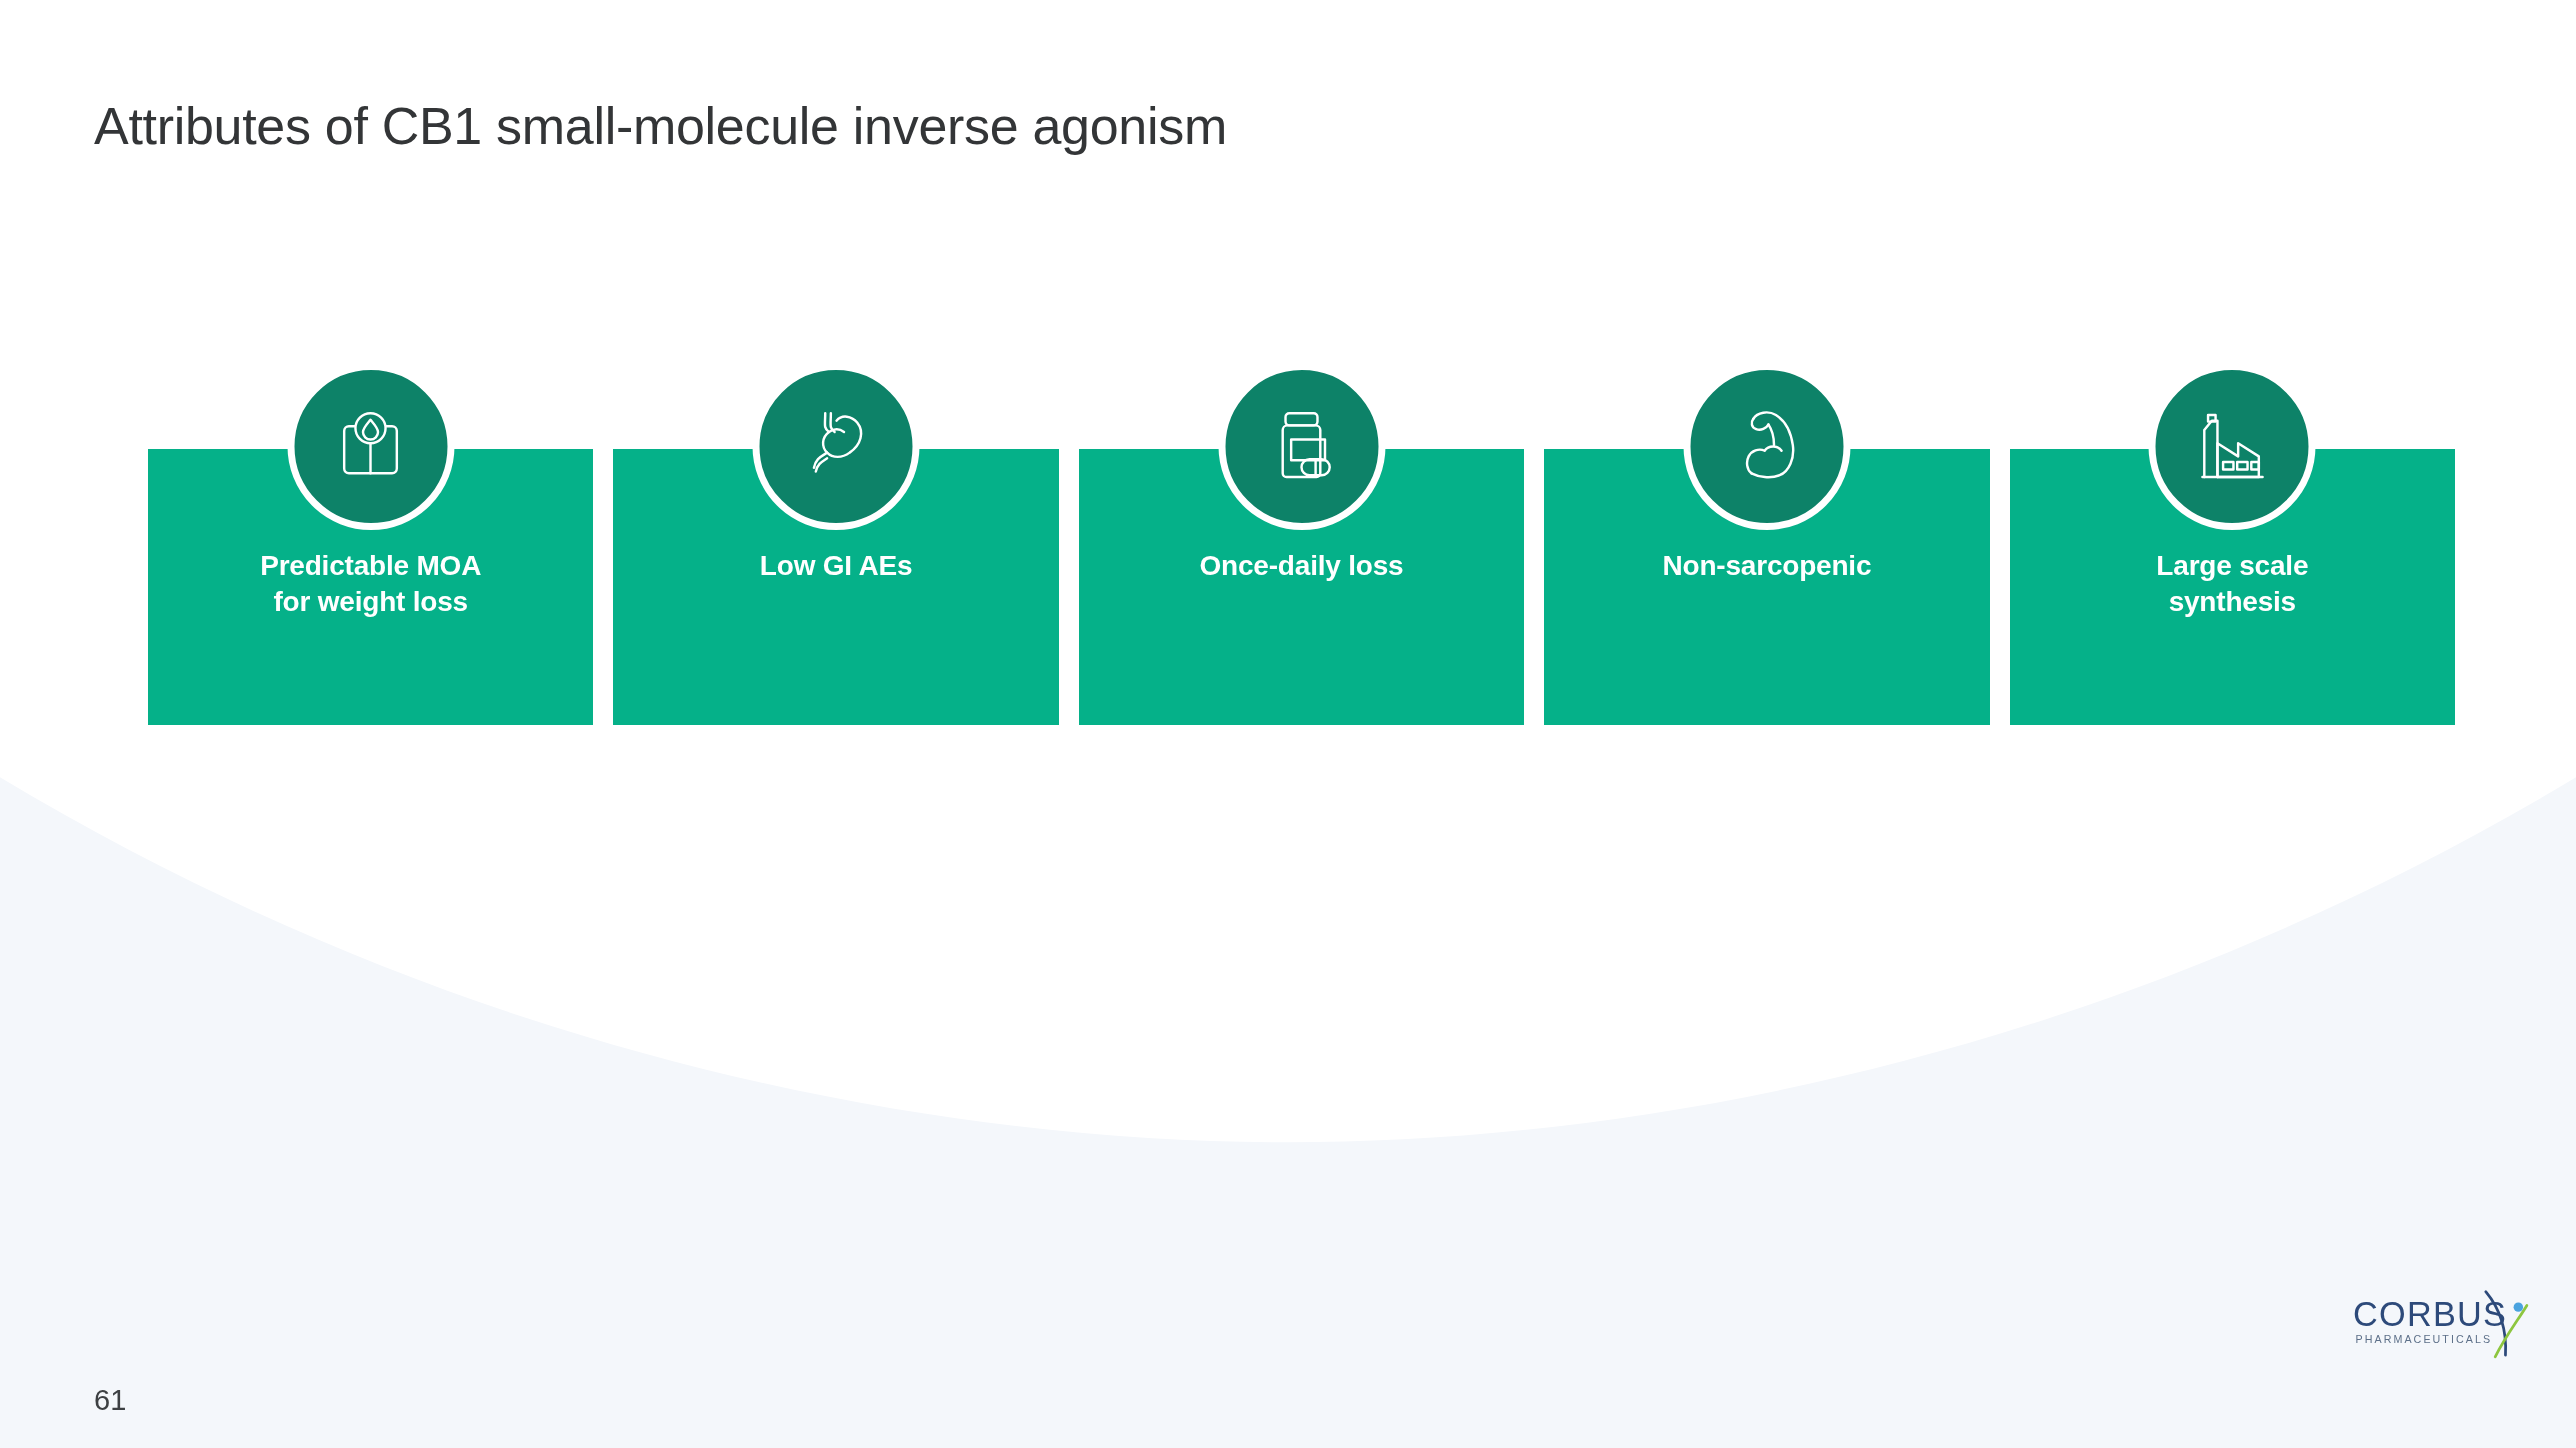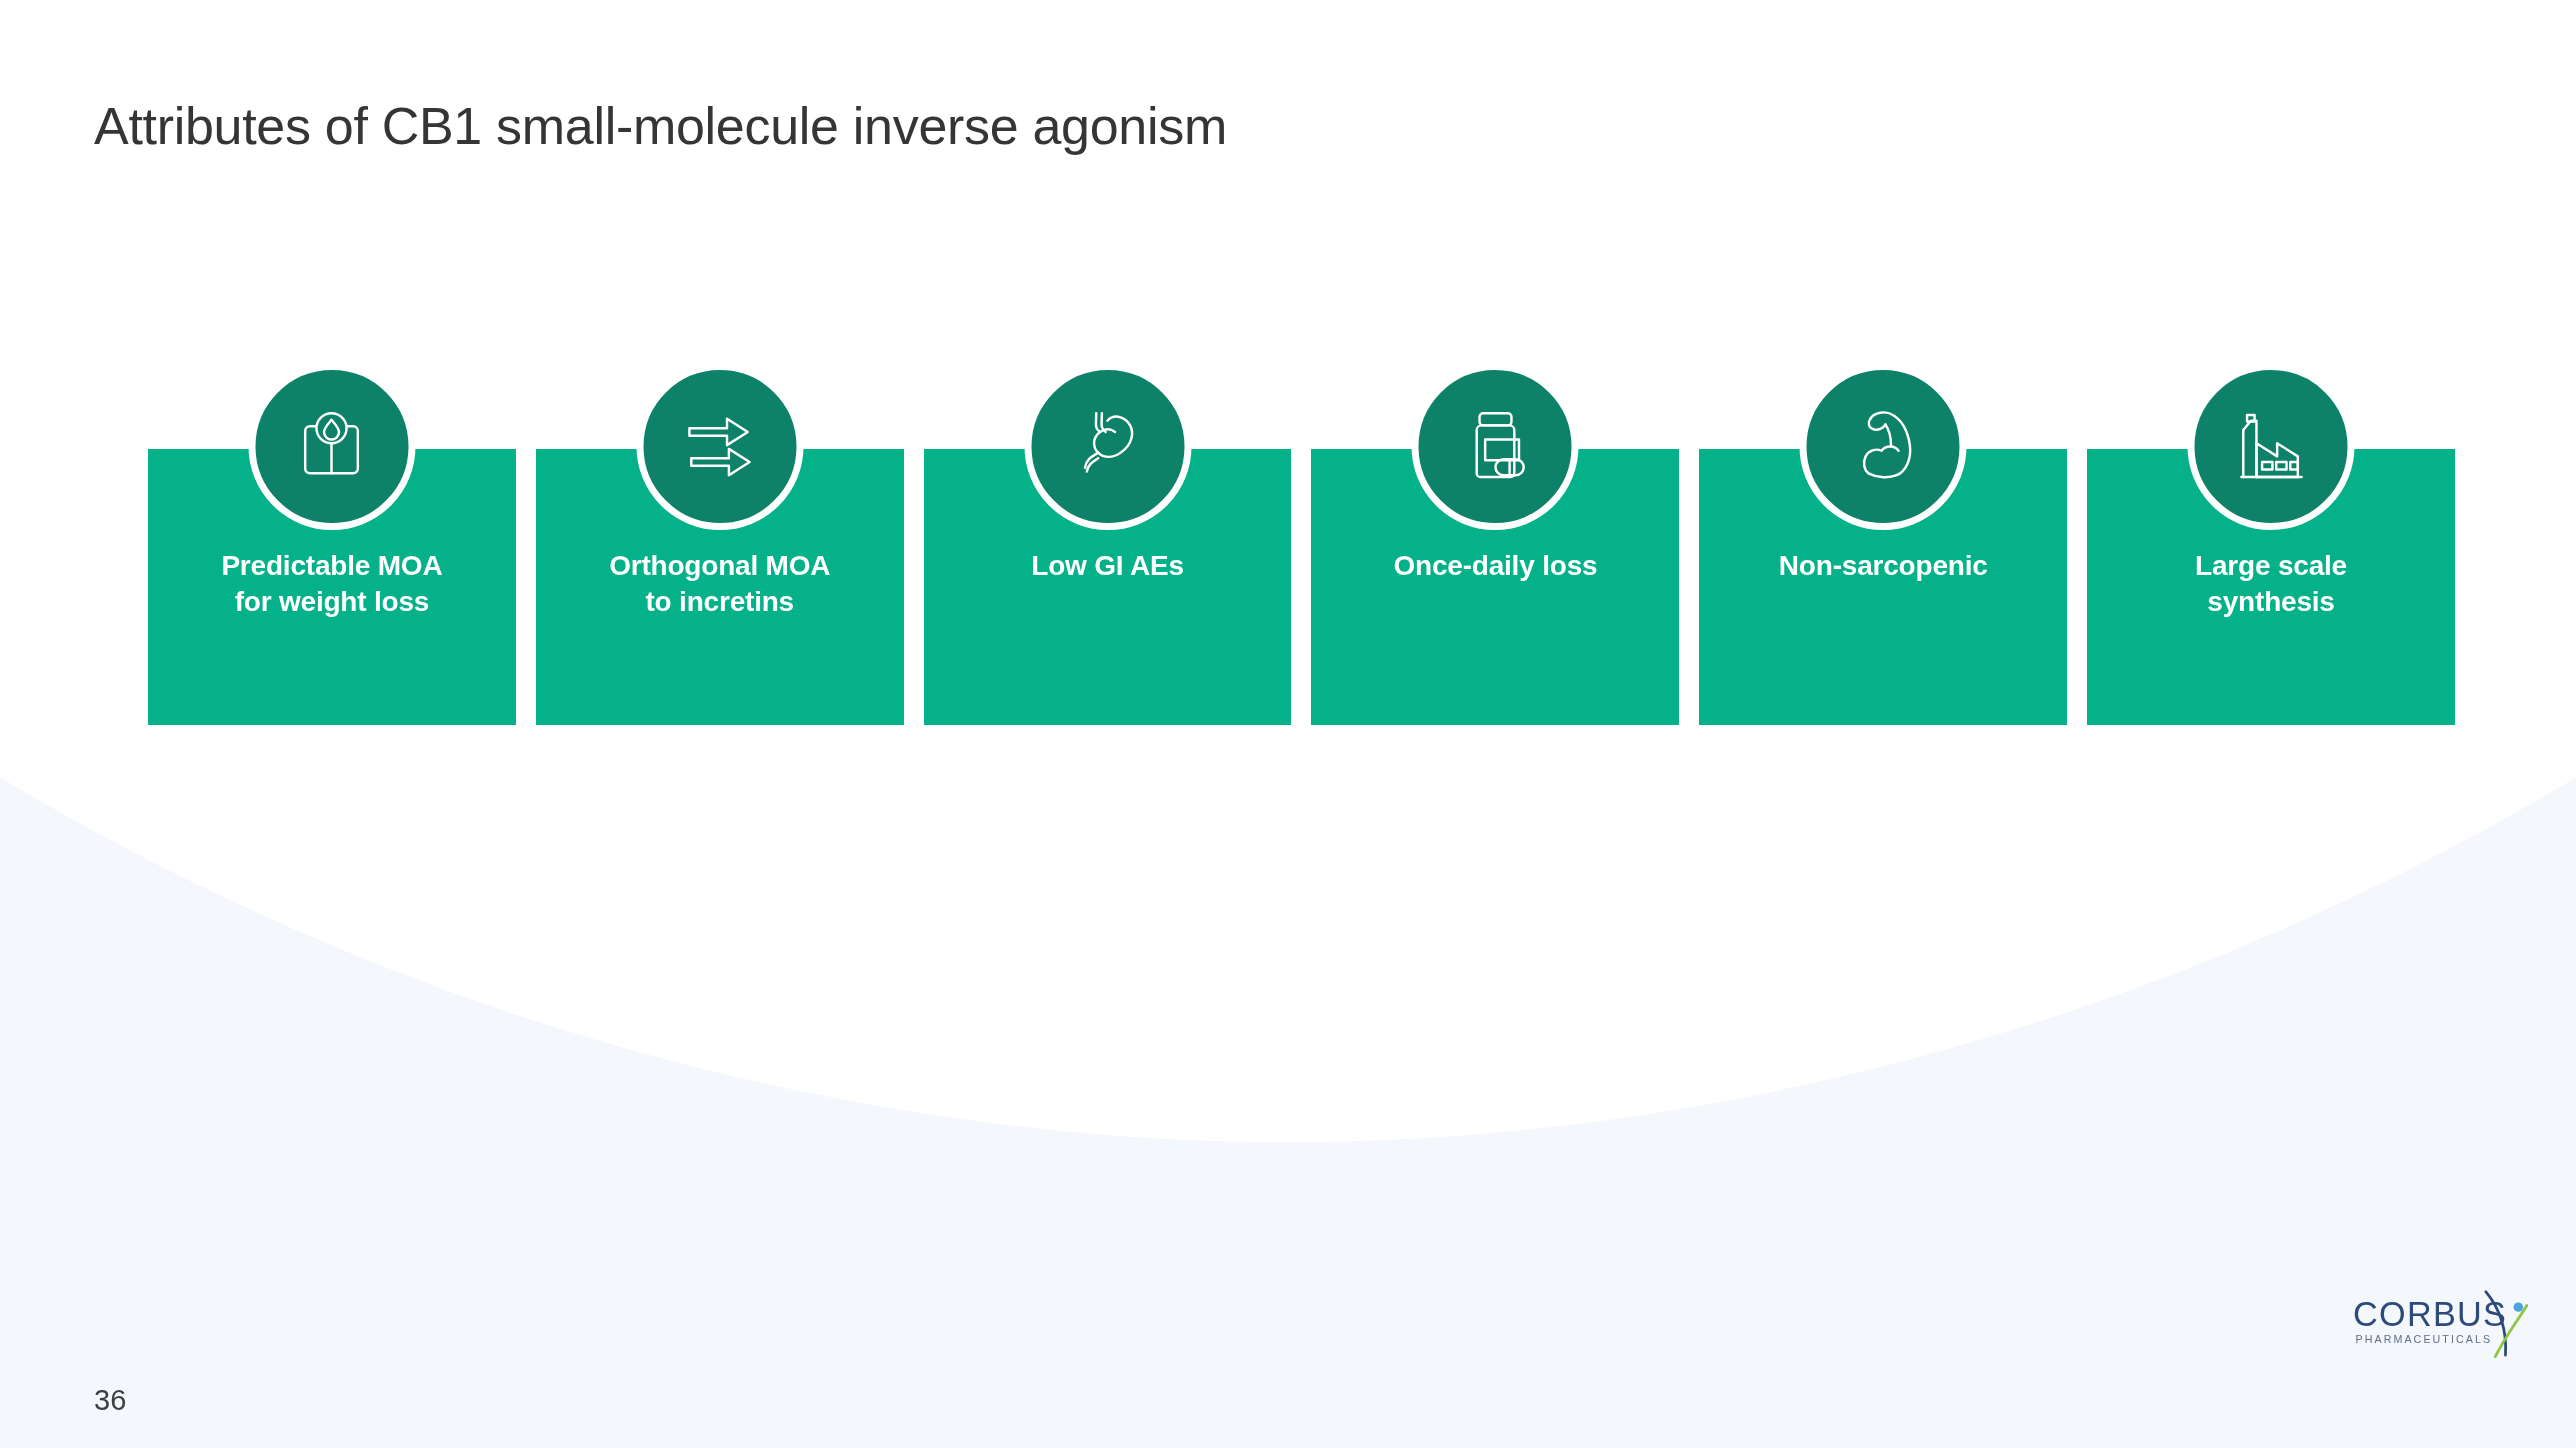--- a/index.html
+++ b/index.html
@@ -143,30 +143,20 @@
           <rect x="22" y="28" width="56" height="50" rx="5"></rect>
           <circle cx="50" cy="30" r="16" fill="#0d8268"></circle>
           <path d="M50 21 C45 27 42 30 42 34 a8 8 0 0 0 16 0 c0-4-3-7-8-13 Z"></path>
           <line x1="50" y1="46" x2="50" y2="78"></line>
         </svg>
       </div>
       <div class="card-label">Predictable MOA
 for weight loss</div>
     </div>
 
-    <div class="card">
-      <div class="badge">
-        <svg viewBox="0 0 100 100" fill="none" stroke="#ffffff" stroke-width="2.6" stroke-linecap="round" stroke-linejoin="round">
-          <path d="M18 30 L58 30 L58 20 L80 34 L58 48 L58 38 L18 38 Z"></path>
-          <path d="M14 48 L54 48 L54 38 L76 52 L54 66 L54 56 L14 56 Z" transform="translate(6,14)"></path>
-        </svg>
-      </div>
-      <div class="card-label">Orthogonal MOA
-to incretins</div>
-    </div>
 
     <div class="card">
       <div class="badge">
         <svg viewBox="0 0 100 100" fill="none" stroke="#ffffff" stroke-width="2.6" stroke-linecap="round" stroke-linejoin="round">
           <path d="M38 14 C38 26 36 30 42 34 C34 40 34 50 40 56 C46 62 56 62 64 56
                    C76 48 80 34 72 24 C66 17 56 15 50 22"></path>
           <path d="M42 34 C48 30 54 31 58 34"></path>
           <path d="M44 14 C44 26 42 30 48 34"></path>
           <path d="M40 56 C34 60 28 62 26 72"></path>
           <path d="M40 62 C34 66 30 68 28 76"></path>
@@ -214,21 +204,21 @@
           <rect x="70" y="66" width="8" height="8"></rect>
           <line x1="18" y1="82" x2="82" y2="82"></line>
         </svg>
       </div>
       <div class="card-label">Large scale
 synthesis</div>
     </div>
 
   </div>
 
-  <div class="page-number">36</div>
+  <div class="page-number">61</div>
 
   <div class="logo">
     <svg viewBox="0 0 230 95" width="197" height="82">
       <text x="0" y="44" font-family="'Liberation Sans', sans-serif" font-size="40" font-weight="400" letter-spacing="1.5" fill="#2d4a7a">CORBUS</text>
       <text x="3" y="64" font-family="'Liberation Sans', sans-serif" font-size="12.5" font-weight="400" letter-spacing="2.4" fill="#5d7089">PHARMACEUTICALS</text>
       <path d="M155 4 C170 22 180 44 178 78" fill="none" stroke="#2d4a7a" stroke-width="3.2" stroke-linecap="round"></path>
       <path d="M203 20 C192 38 178 56 166 80" fill="none" stroke="#8dc63f" stroke-width="3.2" stroke-linecap="round"></path>
       <circle cx="193" cy="22" r="5.5" fill="#4aa3df"></circle>
     </svg>
   </div>

